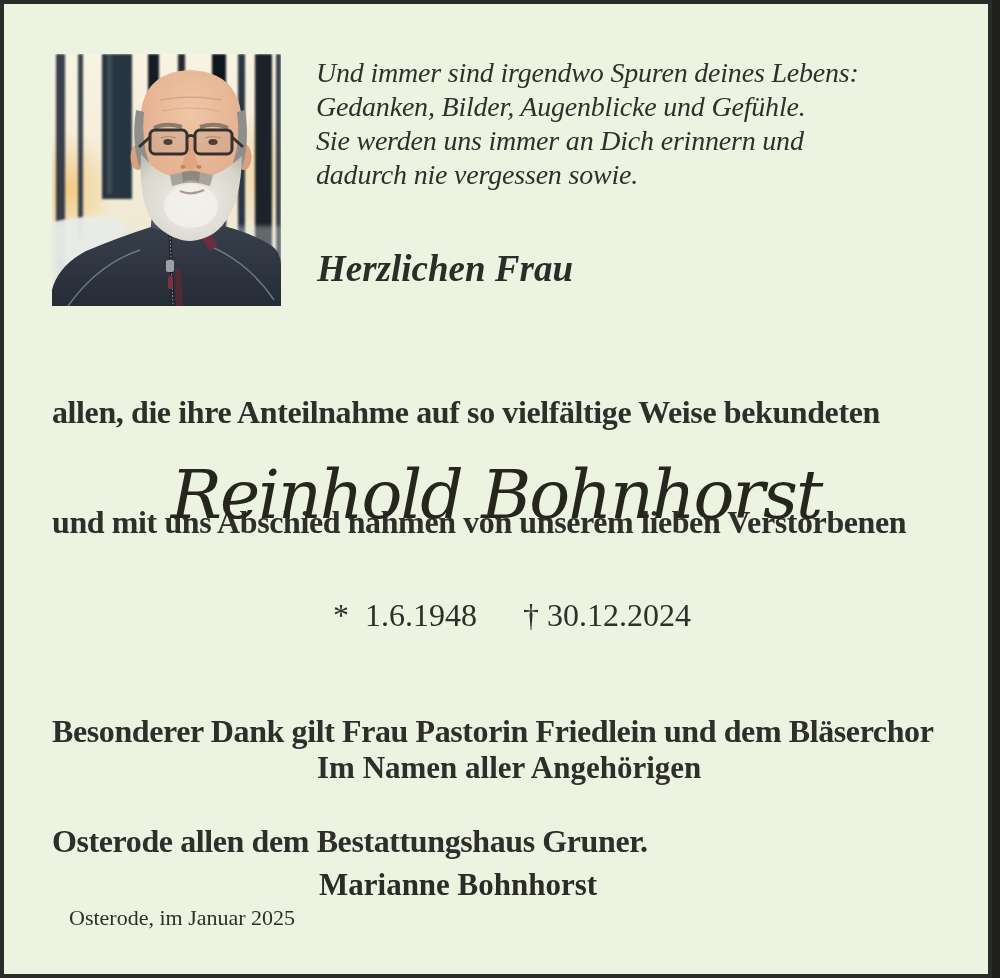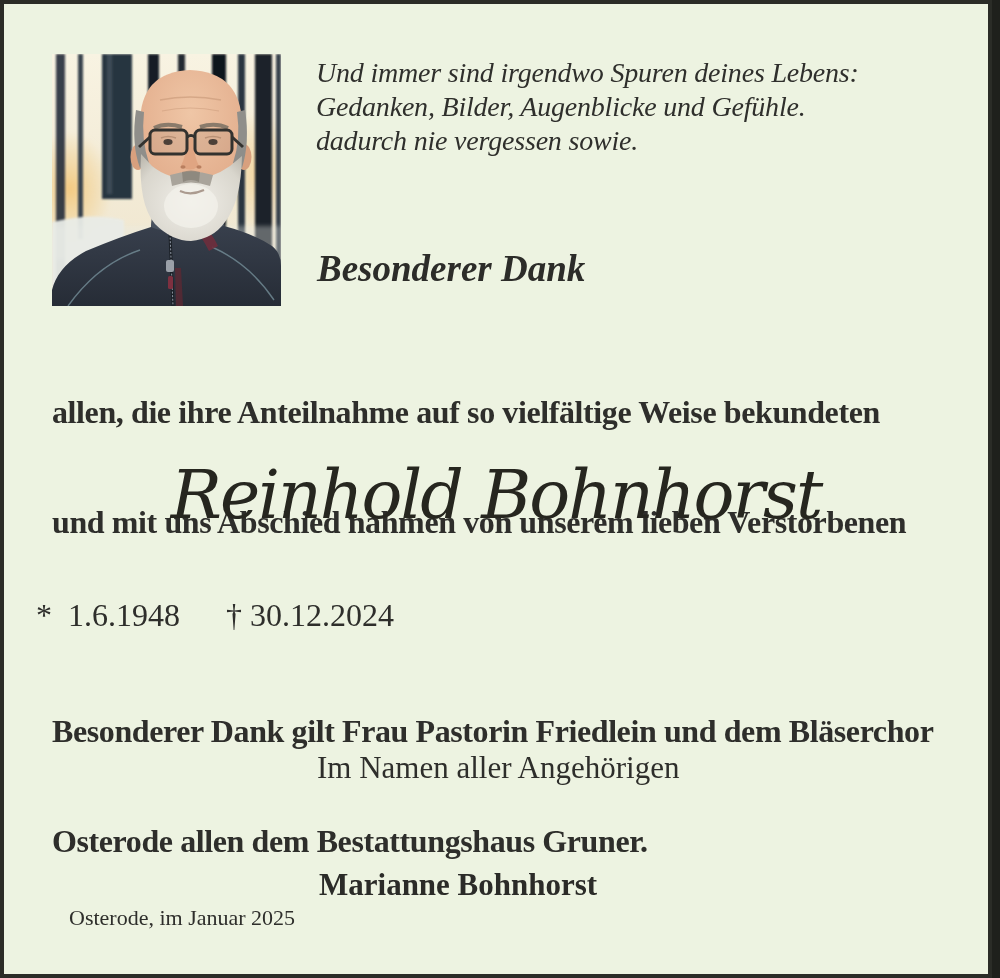--- a/index.html
+++ b/index.html
@@ -58,30 +58,32 @@
     font-style: italic;
     font-weight: normal;
     font-size: 68px;
     line-height: 110px;
     letter-spacing: -2px;
     color: #26261f;
   }
 
   .dates {
     left: 0; right: 0; top: 551px;
+    text-align: center;
     font-size: 32px;
     line-height: 40px;
     white-space: pre;
   }
   .dates .birth { margin-right: 46px; }
 
   .on-behalf {
     left: 313px; top: 746px;
     font-size: 31px;
     line-height: 36px;
+    font-weight: bold;
   }
   .family {
     left: 315px; top: 788px;
     font-size: 31px;
     line-height: 37px;
     font-weight: bold;
     white-space: pre;
     color: #2b2b28;
   }
   .place-date {
@@ -191,24 +193,25 @@
         <path d="M135,83 Q139,80 143,83" stroke-width="3" fill="none"></path>
         <line x1="98" y1="83" x2="87" y2="93" stroke-width="3"></line>
         <line x1="180" y1="83" x2="191" y2="93" stroke-width="3"></line>
       </g>
     </svg>
   </div>
 
   <div class="abs poem">
     <div>Und immer sind irgendwo Spuren deines Lebens:</div>
     <div>Gedanken, Bilder, Augenblicke und Gefühle.</div>
+    <div>Sie werden uns immer an Dich erinnern und</div>
     <div>dadurch nie vergessen sowie.</div>
   </div>
 
-  <div class="abs thanks-heading">Besonderer Dank</div>
+  <div class="abs thanks-heading">Herzlichen Frau</div>
 
   <div class="abs body-par par-intro">
     <div>allen, die ihre Anteilnahme auf so vielfältige Weise bekundeten</div>
     <div>und mit uns Abschied nahmen von unserem lieben Verstorbenen</div>
   </div>
 
   <div class="abs deceased-name">Reinhold Bohnhorst</div>
 
   <div class="abs dates">
     <span class="birth">*  1.6.1948</span><span>† 30.12.2024</span>

